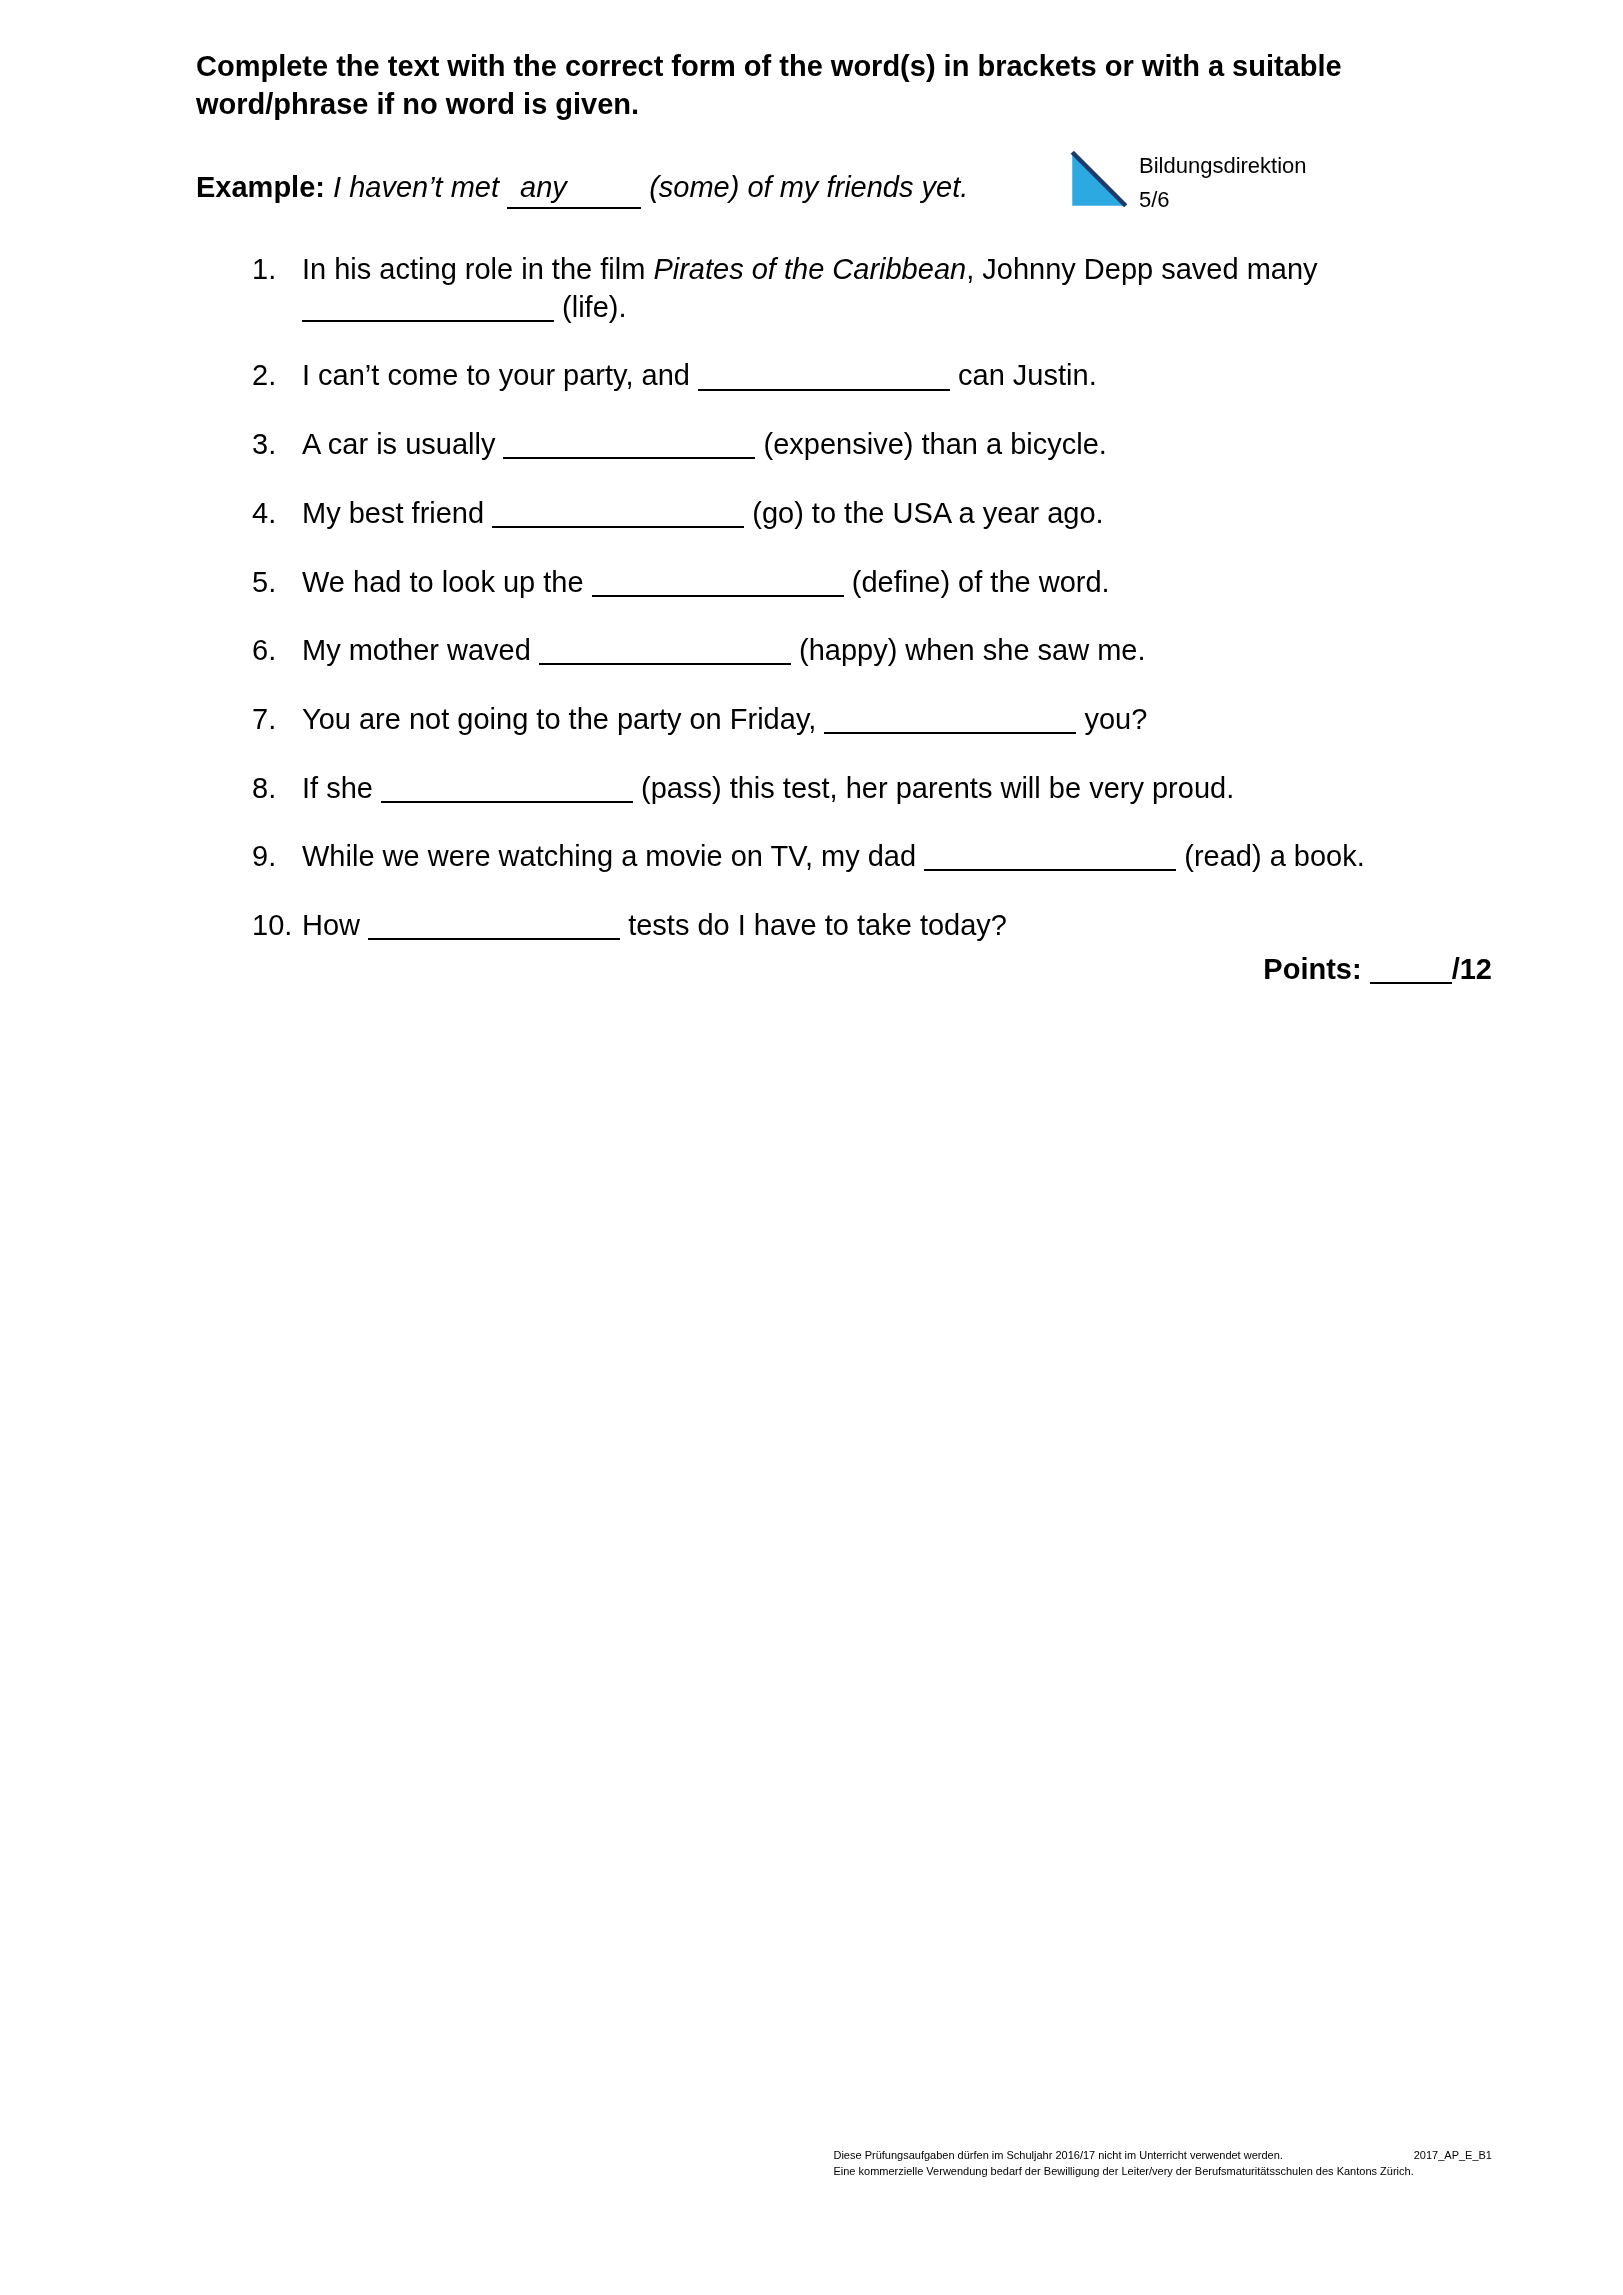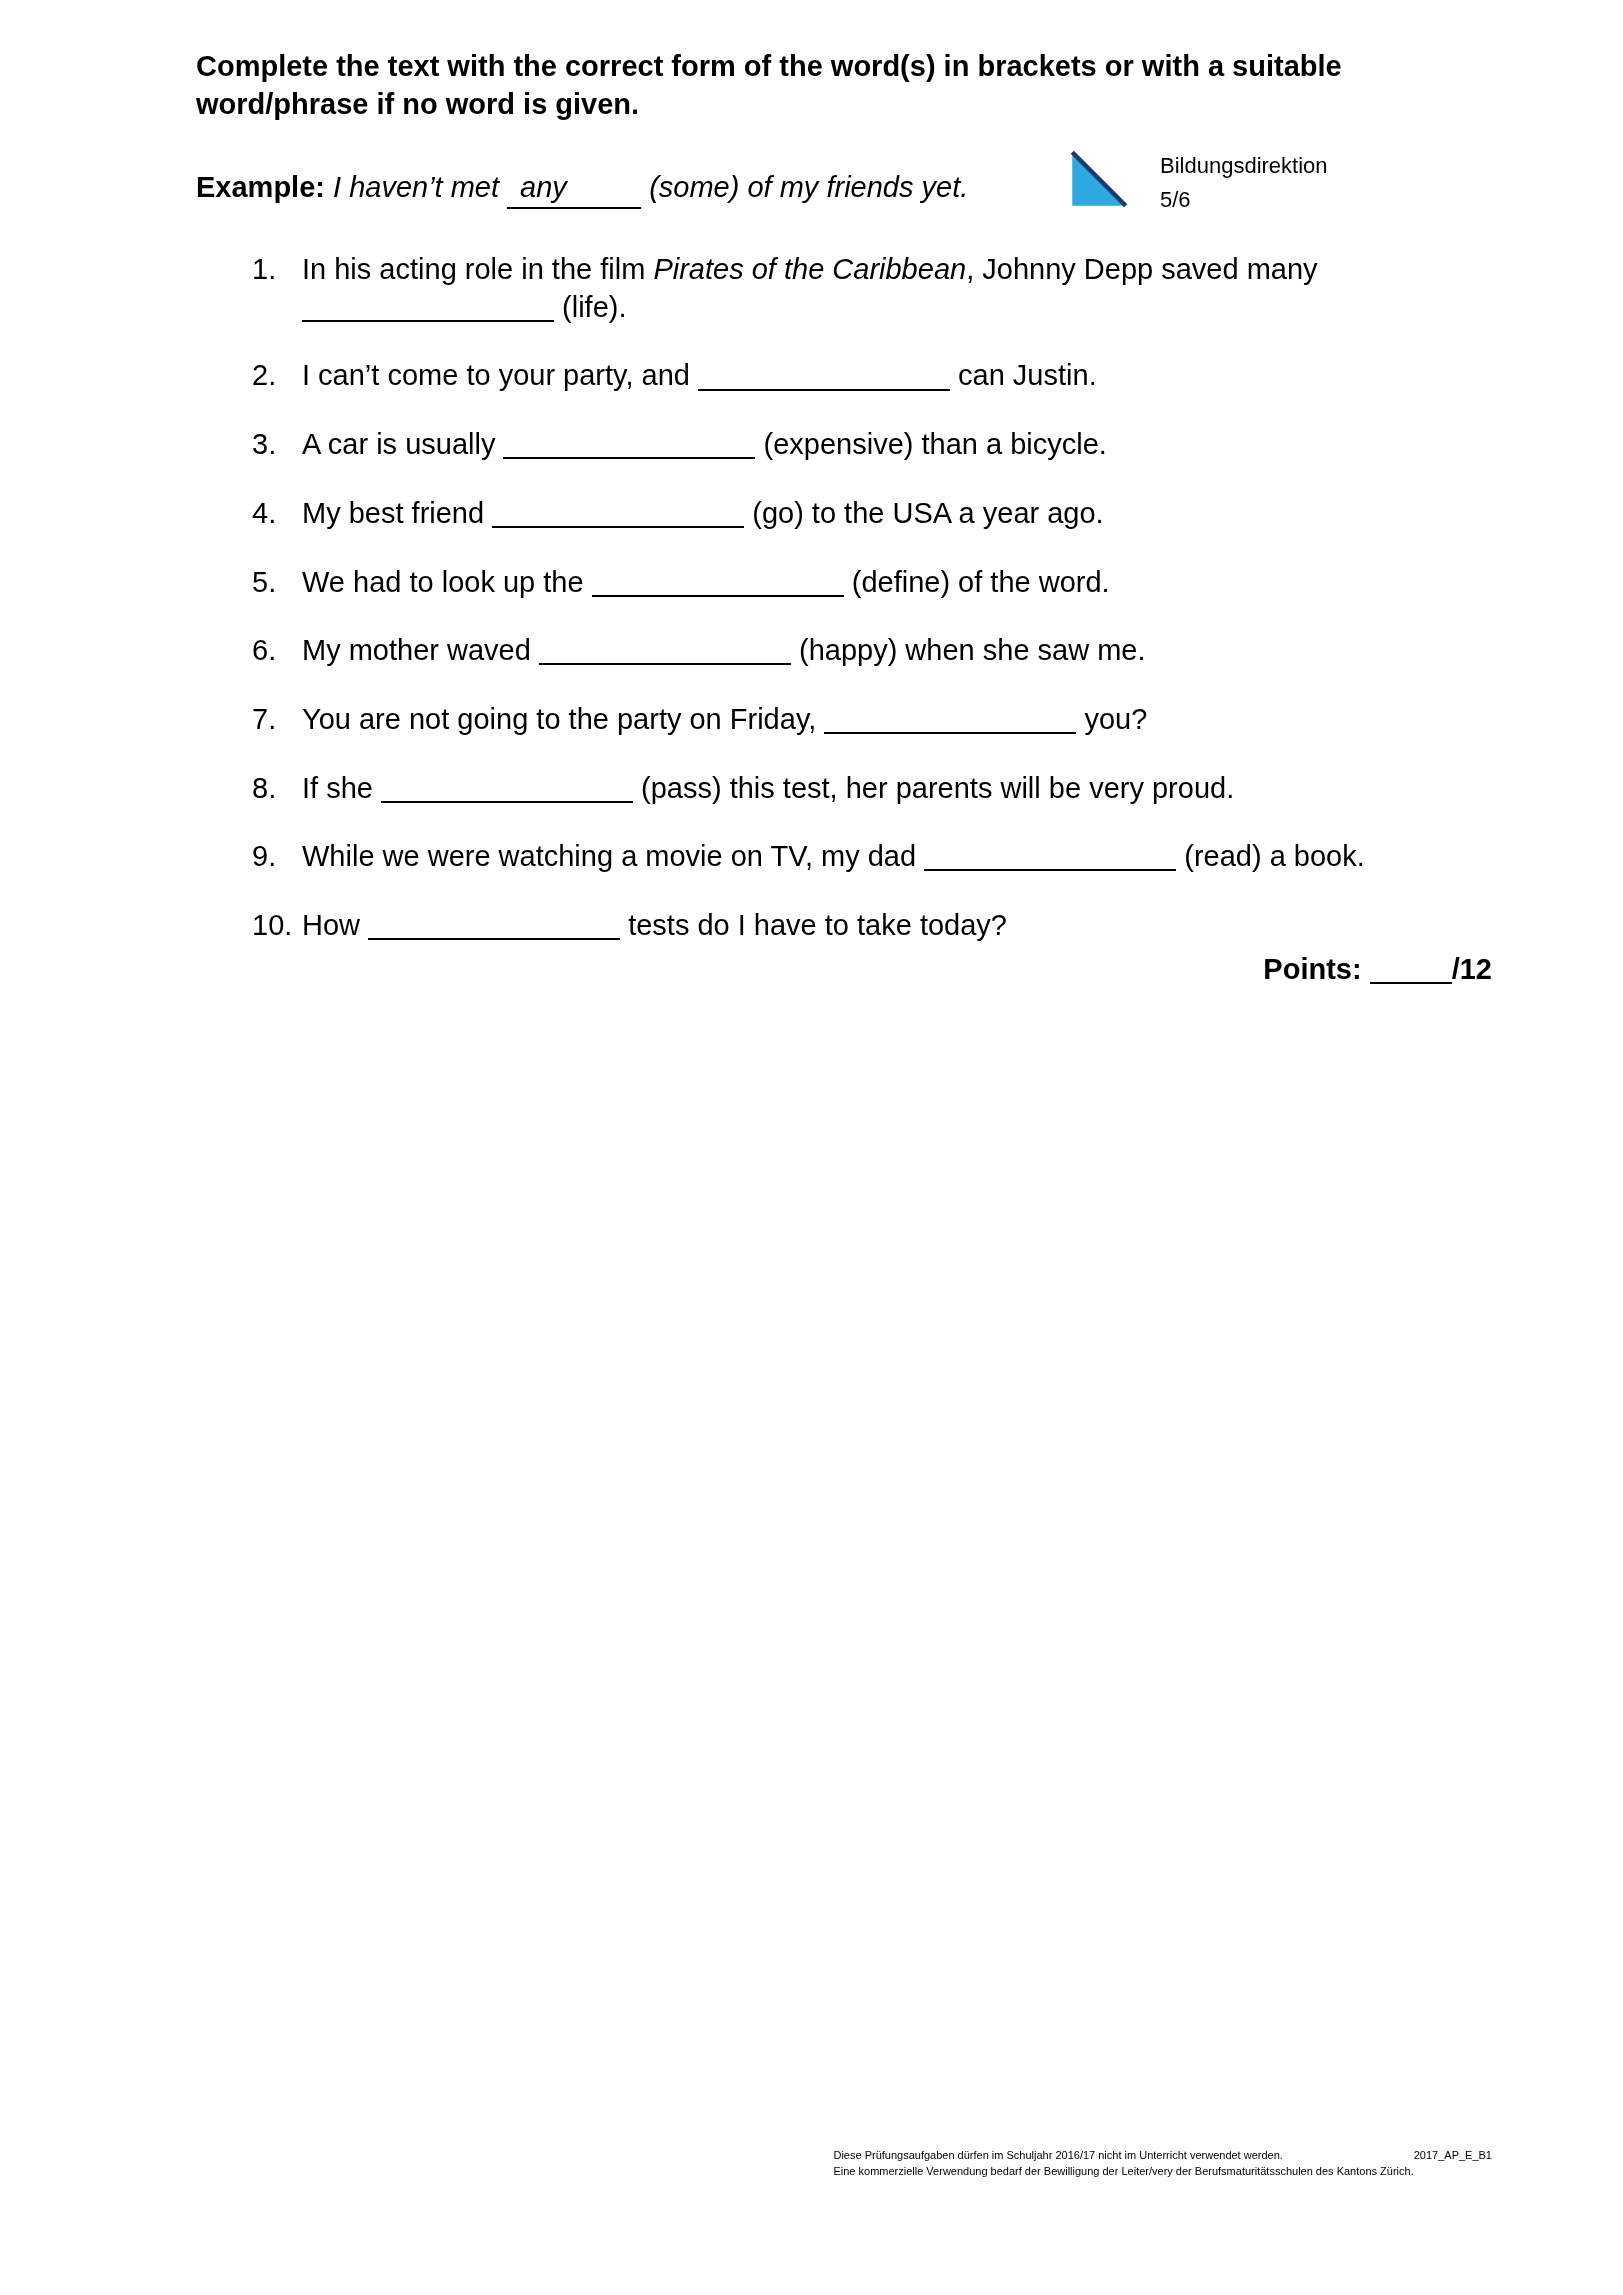--- a/index.html
+++ b/index.html
@@ -13,21 +13,21 @@
     font-size:29px;
     line-height:1.3;
     overflow:hidden;
   }
   .bold { font-weight:bold; }
   .it { font-style:italic;margin-top:13px; }
 
   
   .brand {
     position:absolute; top:149px; left:1069px;
-    display:flex; align-items:flex-start; gap:31px;
+    display:flex; align-items:flex-start; gap:10px;
   }
   .brand-logo { width:60px; height:60px; display:block; }
   .brand-text { font-size:22px; line-height:1.55; padding-top:0px; }
 
   
   .content { padding:0 131px 0 196px; }
 
   .task-title {
     padding-top:306px;
     font-size:30px;

